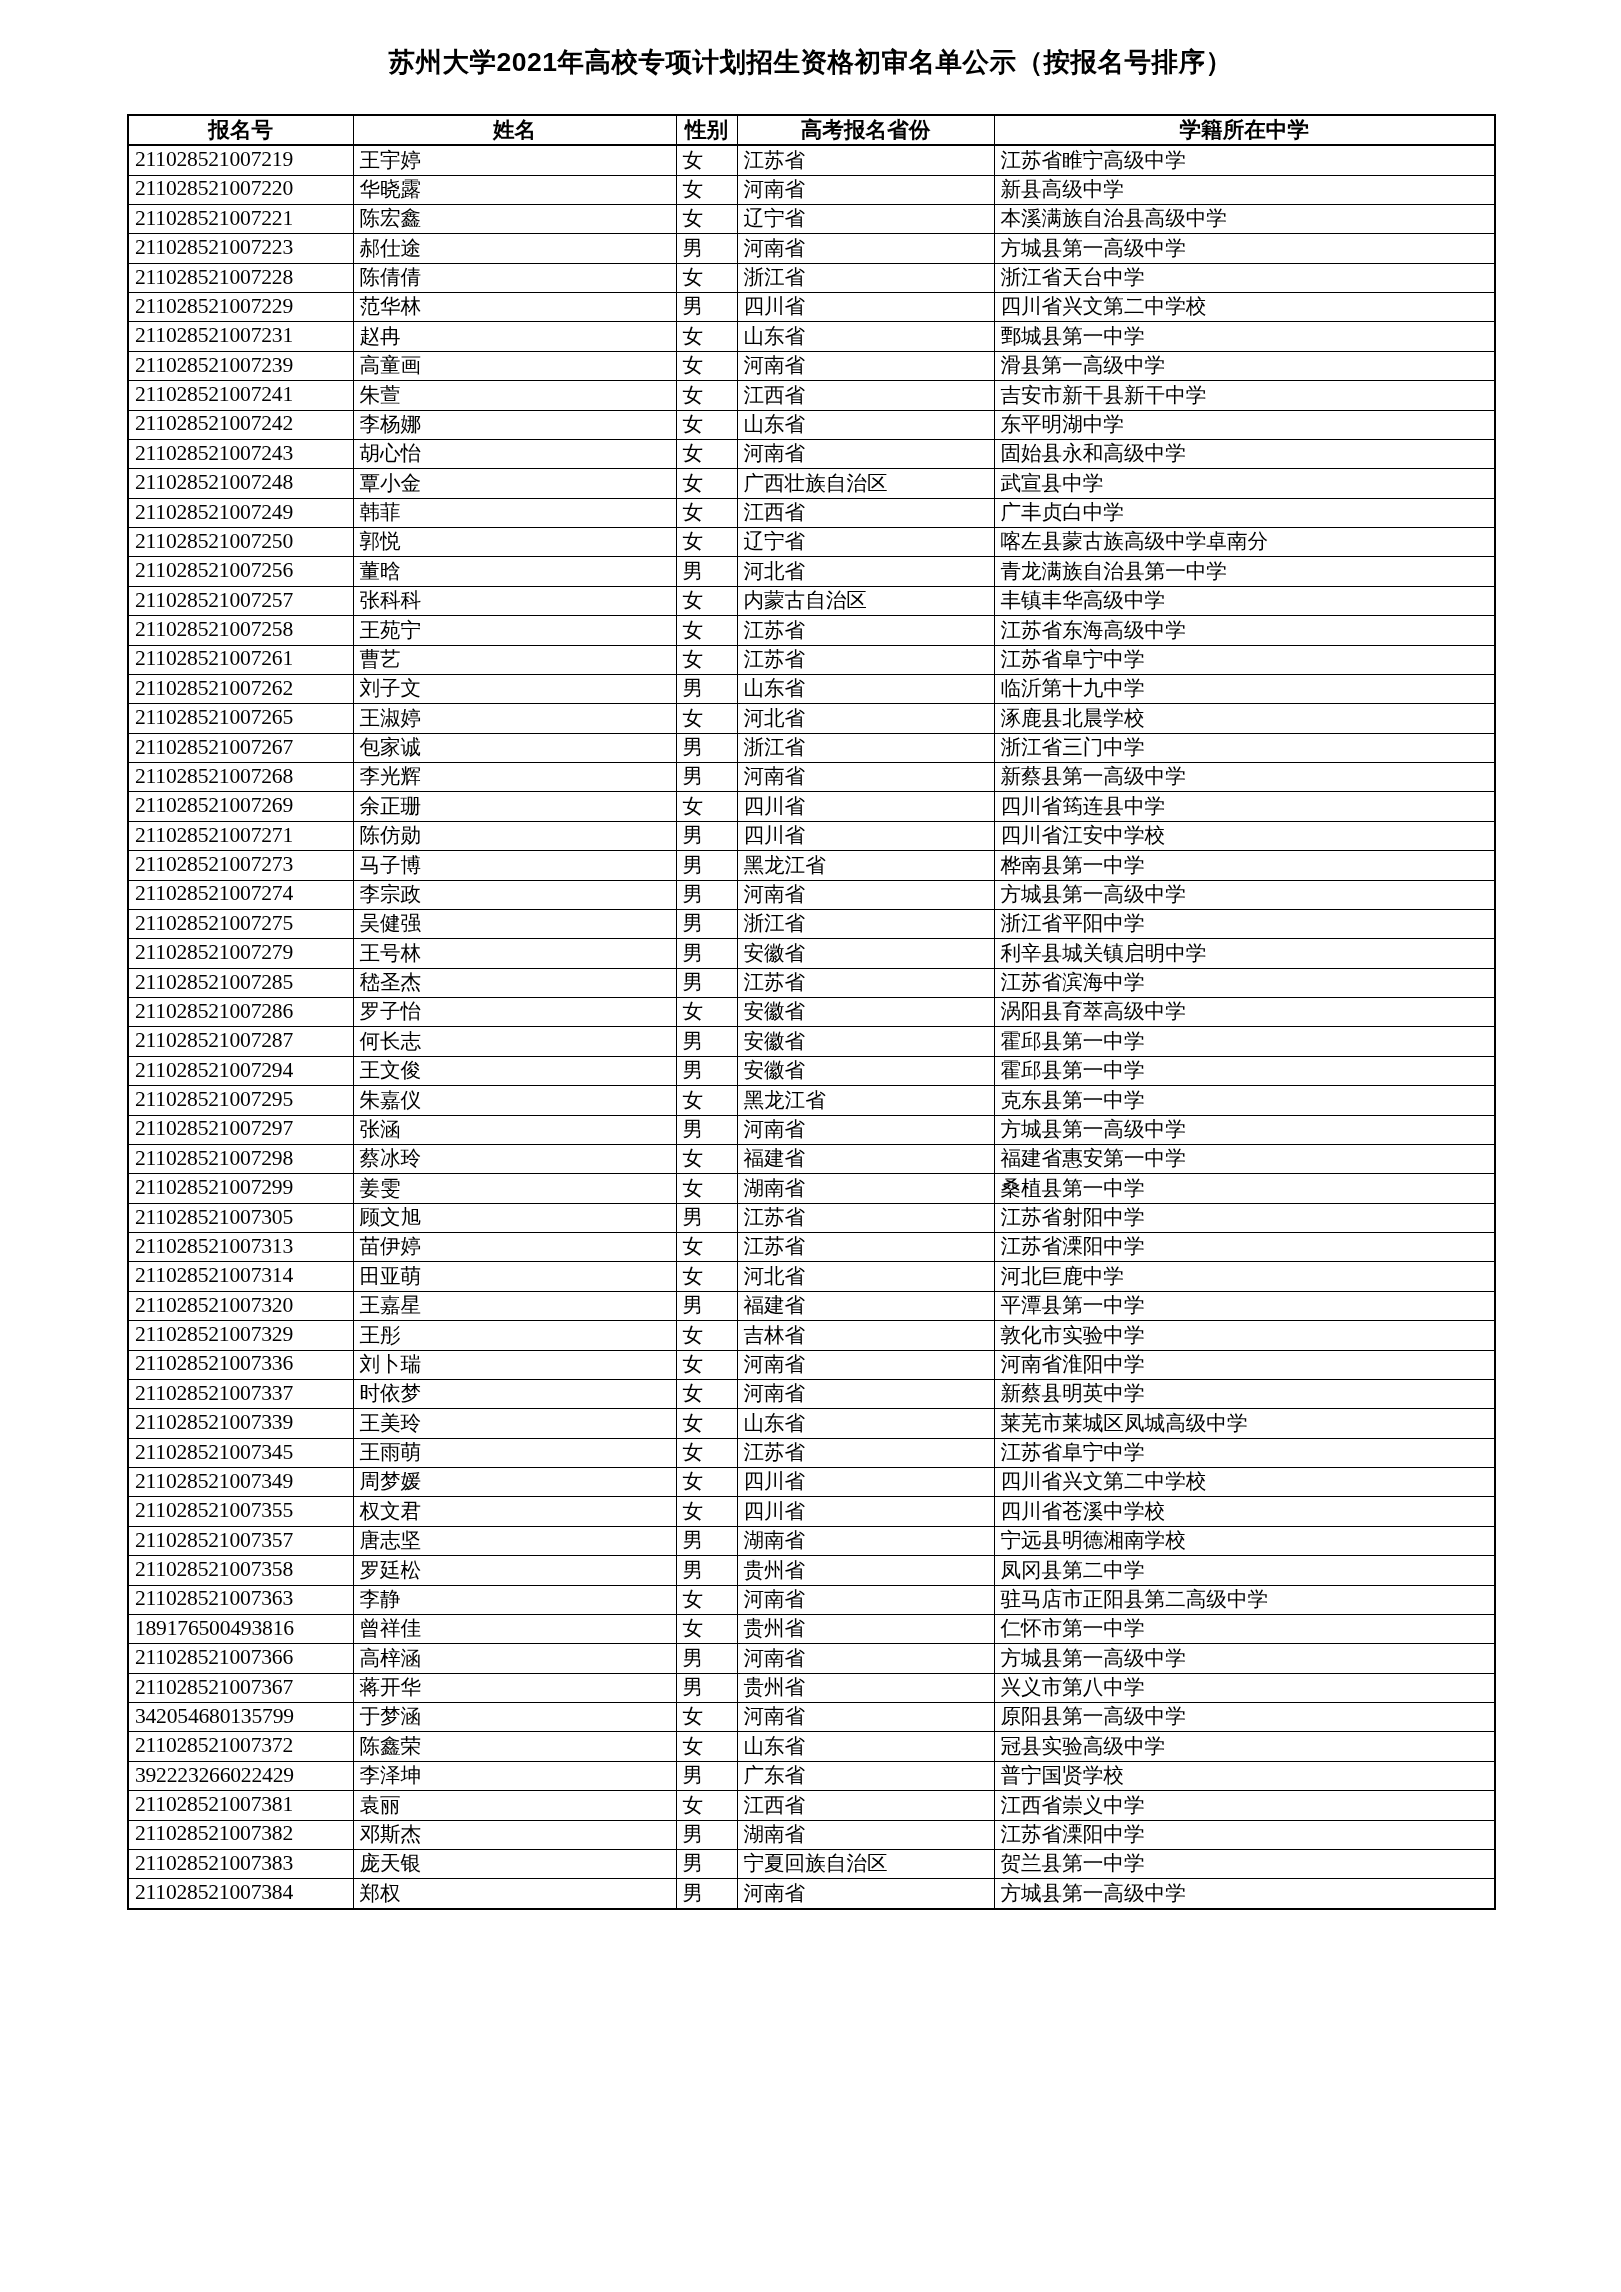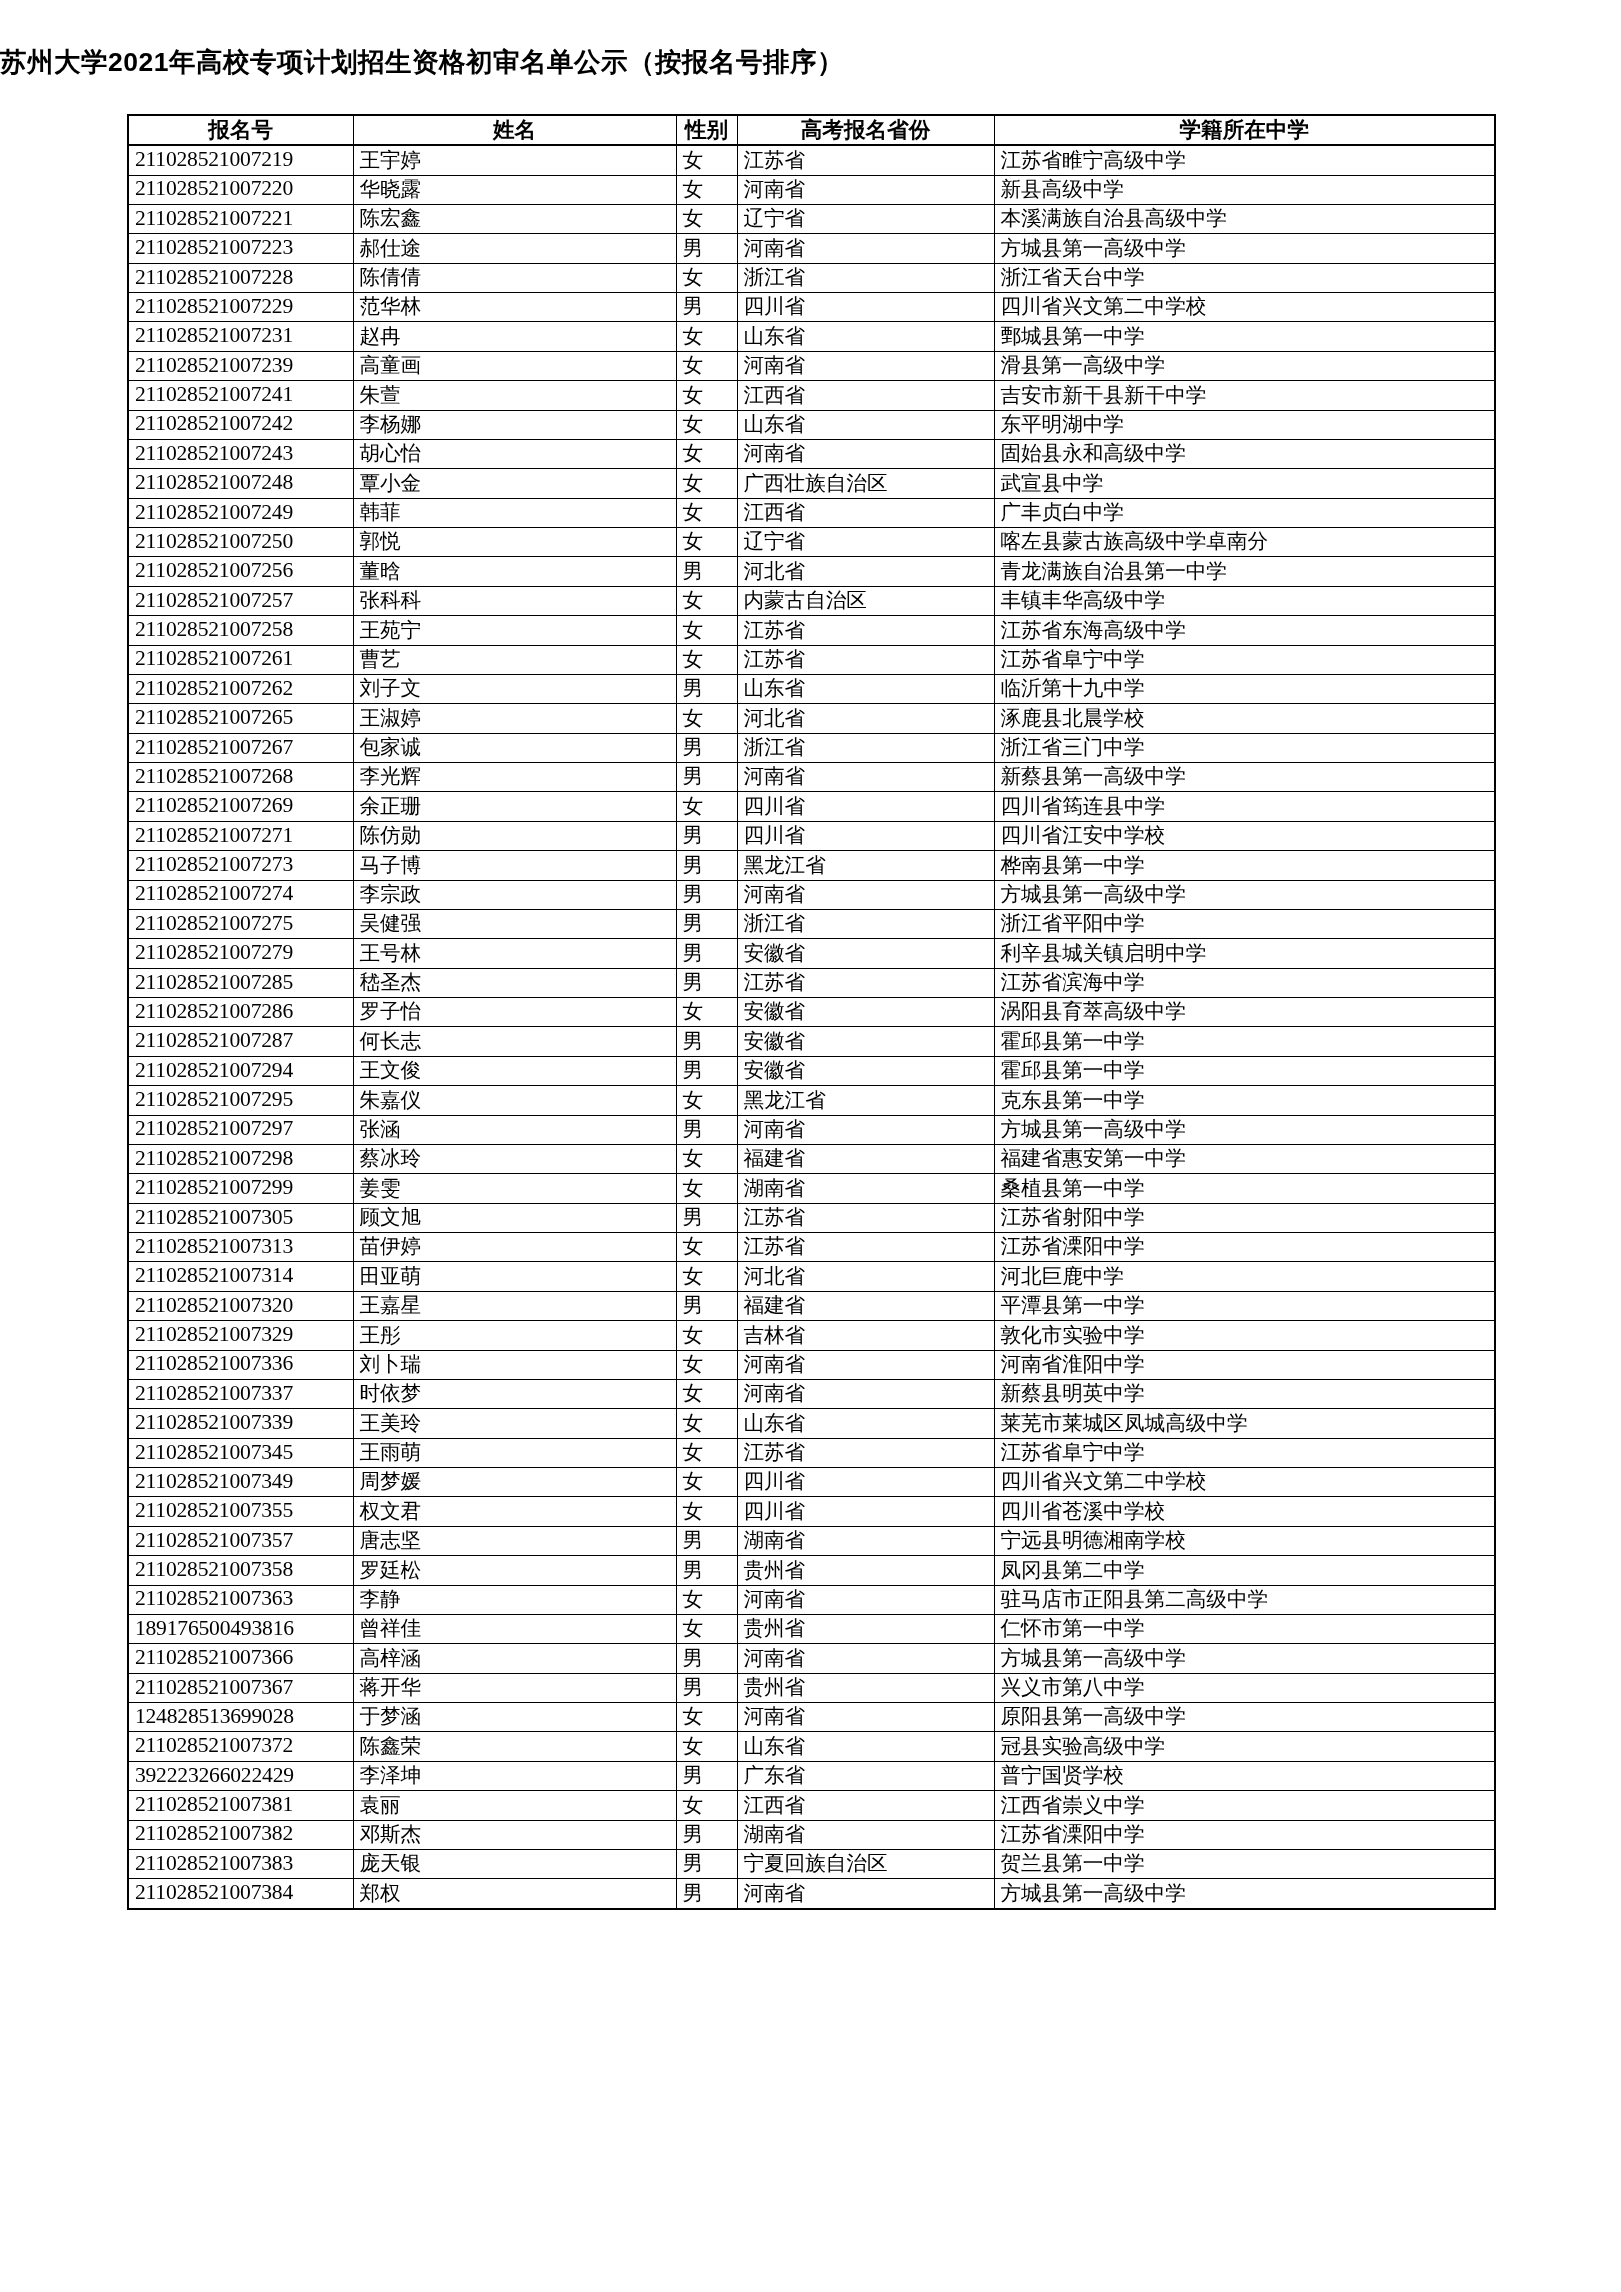--- a/index.html
+++ b/index.html
@@ -16,20 +16,21 @@
   }
   .page {
     width: 1621px;
     height: 2293px;
     box-sizing: border-box;
     padding: 0;
     position: relative;
     background: #ffffff;
   }
   .doc-title {
+    text-align: center;
     font-size: 26.5px;
     font-weight: bold;
     letter-spacing: 0.5px;
     padding-top: 47px;
     padding-bottom: 0;
     line-height: 1.2;
     font-family: "Liberation Sans", "DejaVu Sans", sans-serif;
   }
   .table-wrap {
     margin: 35px auto 0 auto;
@@ -471,21 +472,21 @@
             <td class="outer-right">方城县第一高级中学</td>
           </tr>
           <tr>
             <td class="num outer-left">211028521007367</td>
             <td>蒋开华</td>
             <td class="gender">男</td>
             <td>贵州省</td>
             <td class="outer-right">兴义市第八中学</td>
           </tr>
           <tr>
-            <td class="num outer-left">124828513699028</td>
+            <td class="num outer-left">342054680135799</td>
             <td>于梦涵</td>
             <td class="gender">女</td>
             <td>河南省</td>
             <td class="outer-right">原阳县第一高级中学</td>
           </tr>
           <tr>
             <td class="num outer-left">211028521007372</td>
             <td>陈鑫荣</td>
             <td class="gender">女</td>
             <td>山东省</td>

